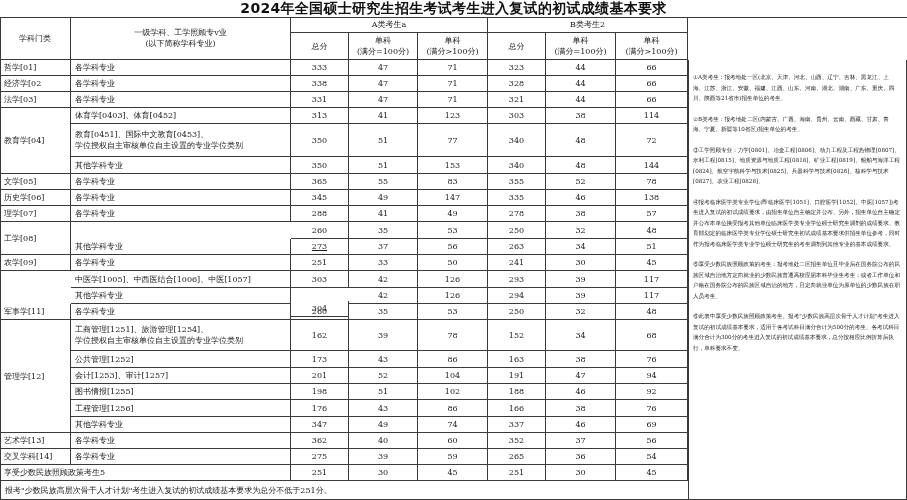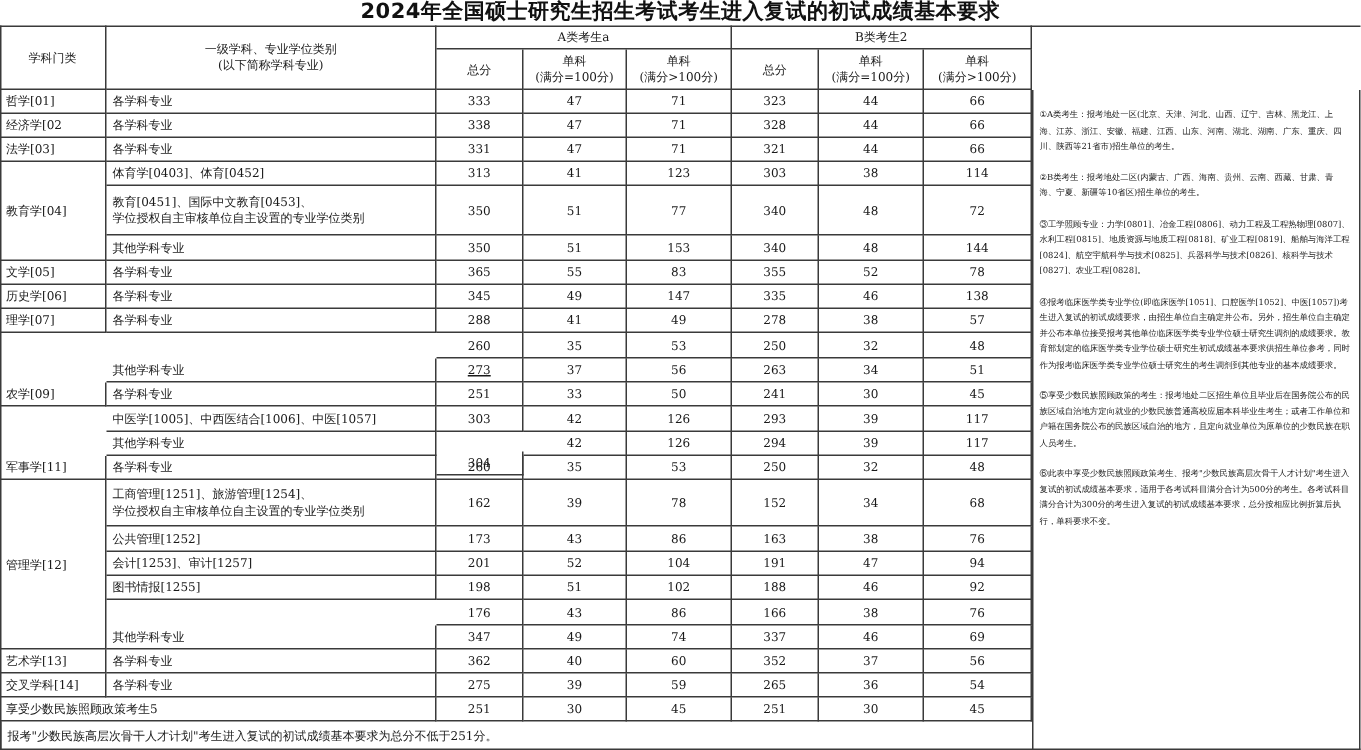--- a/index.html
+++ b/index.html
@@ -20,21 +20,21 @@
 <body>
 
 <div class="title">2024年全国硕士研究生招生考试考生进入复试的初试成绩基本要求</div>
 
 <div class="grid">
 
   <div class="cell c hdr" style="left:0;top:0;width:71px;height:43px;">
       <span>学科门类</span>
     </div>
   <div class="cell c hdr" style="left:71px;top:0;width:220px;height:43px;">
-    <span>一级学科、专业学位类别</span>
+    <span>一级学科、工学照顾专v业</span>
     <span>(以下简称学科专业)</span>
   </div>
   <div class="cell c" style="left:291px;top:0;width:197px;height:16px;">
       <span>A类考生a</span>
     </div>
   <div class="cell c" style="left:488px;top:0;width:200px;height:16px;">
       <span>B类考生2</span>
     </div>
 
   <div class="cell c hdr" style="left:291px;top:16px;width:58px;height:27px;">
@@ -60,20 +60,21 @@
       <span>(满分&gt;100分)</span>
     </div>
 
   <div class="cell l" style="left:0;top:43px;width:71px;height:16px;">哲学[01]</div>
   <div class="cell l" style="left:0;top:59px;width:71px;height:16px;">经济学[02</div>
   <div class="cell l" style="left:0;top:75px;width:71px;height:16px;">法学[03]</div>
   <div class="cell l" style="left:0;top:91px;width:71px;height:66px;">教育学[04]</div>
   <div class="cell l" style="left:0;top:157px;width:71px;height:16px;">文学[05]</div>
   <div class="cell l" style="left:0;top:173px;width:71px;height:16px;">历史学[06]</div>
   <div class="cell l" style="left:0;top:189px;width:71px;height:16px;">理学[07]</div>
+  <div class="cell l" style="left:0;top:205px;width:71px;height:33px;">工学[08]</div>
   <div class="cell l" style="left:0;top:238px;width:71px;height:16px;">农学[09]</div>
   <div class="cell l" style="left:0;top:287px;width:71px;height:16px;">军事学[11]</div>
   <div class="cell l" style="left:0;top:303px;width:71px;height:113px;">管理学[12]</div>
   <div class="cell l" style="left:0;top:416px;width:71px;height:16px;">艺术学[13]</div>
   <div class="cell l" style="left:0;top:432px;width:71px;height:16px;">交叉学科[14]</div>
 
   <div class="cell l" style="left:71px;top:43px;width:220px;height:16px;">各学科专业</div>
   <div class="cell l" style="left:71px;top:59px;width:220px;height:16px;">各学科专业</div>
   <div class="cell l" style="left:71px;top:75px;width:220px;height:16px;">各学科专业</div>
   <div class="cell l" style="left:71px;top:91px;width:220px;height:16px;">体育学[0403]、体育[0452]</div>
@@ -90,20 +91,21 @@
   <div class="cell l" style="left:71px;top:254px;width:220px;height:17px;">中医学[1005]、中西医结合[1006]、中医[1057]</div>
   <div class="cell l" style="left:71px;top:271px;width:220px;height:16px;">其他学科专业</div>
   <div class="cell l" style="left:71px;top:287px;width:220px;height:16px;">各学科专业</div>
   <div class="cell l" style="left:71px;top:303px;width:220px;height:31px;flex-direction:column;align-items:flex-start;justify-content:center;text-align:right;">
     <span>工商管理[1251]、旅游管理[1254]、</span>
     <span>学位授权自主审核单位自主设置的专业学位类别</span>
   </div>
   <div class="cell l" style="left:71px;top:334px;width:220px;height:17px;">公共管理[1252]</div>
   <div class="cell l" style="left:71px;top:351px;width:220px;height:16px;">会计[1253]、审计[1257]</div>
   <div class="cell l" style="left:71px;top:367px;width:220px;height:16px;">图书情报[1255]</div>
+  <div class="cell l" style="left:71px;top:383px;width:220px;height:17px;">工程管理[1256]</div>
   <div class="cell l" style="left:71px;top:400px;width:220px;height:16px;">其他学科专业</div>
   <div class="cell l" style="left:71px;top:416px;width:220px;height:16px;">各学科专业</div>
   <div class="cell l" style="left:71px;top:432px;width:220px;height:16px;">各学科专业</div>
   <div class="cell l" style="left:0;top:448px;width:291px;height:16px;">享受少数民族照顾政策考生5</div>
 
   <div id="score-cells">
       <div class="cell c" style="left: 291px; top: 43px; width: 58px; height: 16px;">333</div>
       <div class="cell c" style="left: 349px; top: 43px; width: 69px; height: 16px;">47</div>
       <div class="cell c" style="left: 418px; top: 43px; width: 70px; height: 16px;">71</div>
       <div class="cell c" style="left: 488px; top: 43px; width: 58px; height: 16px;">323</div>

